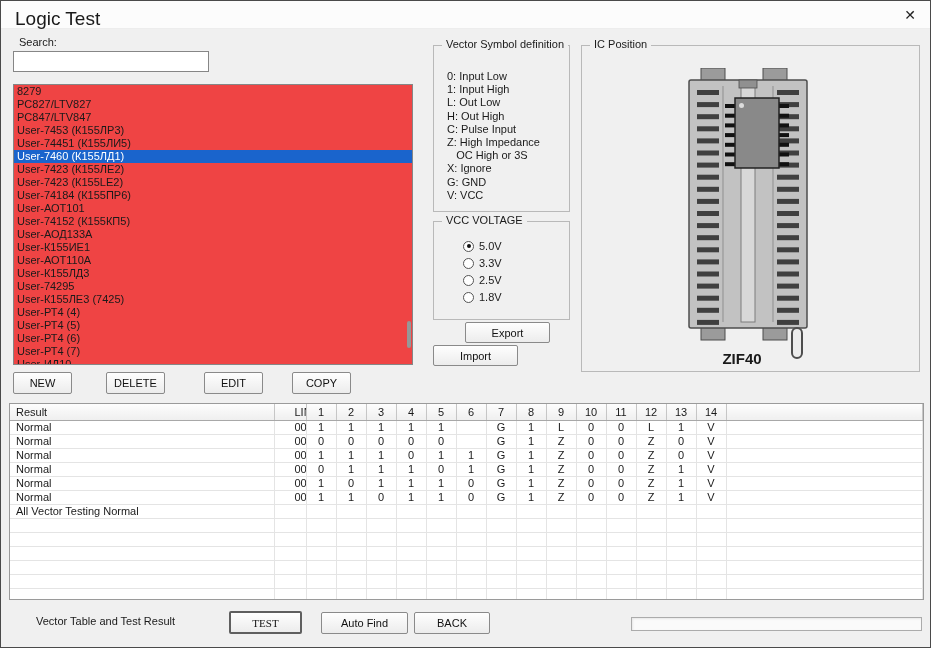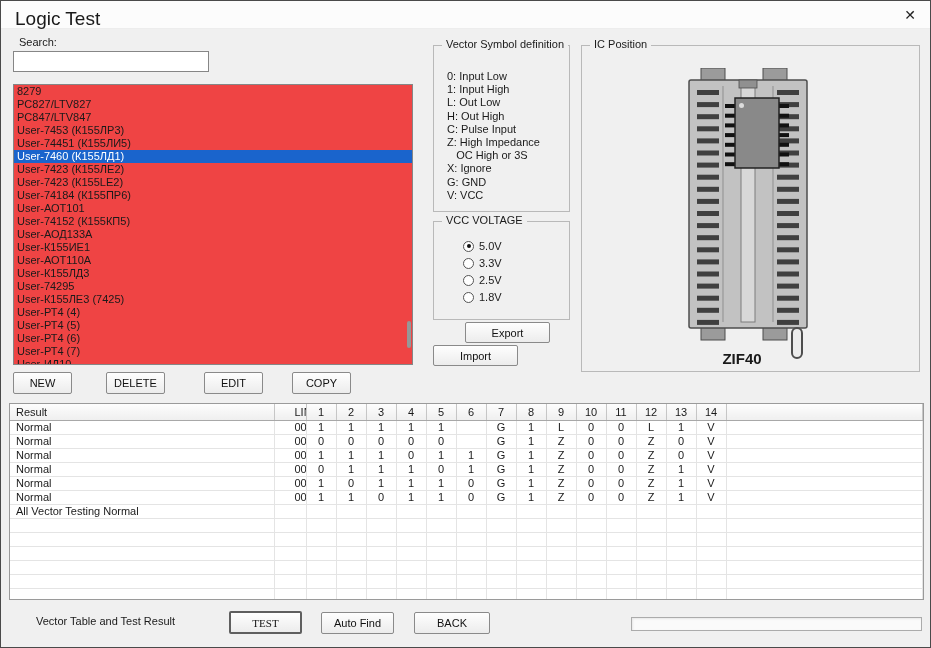--- a/index.html
+++ b/index.html
@@ -52,21 +52,21 @@
   table.rt { border-collapse:collapse; table-layout:fixed; width:913px; }
   .rt th { height:16px; font-weight:400; background:linear-gradient(#fdfdfd,#efefef); border-right:1px solid #c6c6c6; border-bottom:1px solid #a8a8a8; text-align:center; overflow:hidden; white-space:nowrap; }
   .rt td { height:14px; line-height:13px; border-right:1px solid #e4e4e4; border-bottom:1px solid #e4e4e4; text-align:center; overflow:hidden; white-space:nowrap; }
   .rt .c-result { width:264px; text-align:left; padding-left:6px; }
   .rt .c-line { width:32px;padding-left:20px; }
   .rt .c-pin { width:30px; }
   .rt .c-fill { width:auto; }
 
   #footer-status { left:18px; top:614px;margin-left:17px; }
   #btn-test { left:228px; top:610px; width:73px; height:23px;font-family:Liberation Serif, serif; }
-  #btn-autofind { left:320px; top:611px; width:73px; height:22px; }
+  #btn-autofind { left:320px; top:611px; width:87px; height:22px; }
   #btn-back { left:413px; top:611px; width:76px; height:22px; }
   .progress { position:absolute; left:630px; top:616px; width:291px; height:14px; border:1px solid #ababab; background:#fafafa; box-shadow:inset 1px 1px 2px rgba(0,0,0,.08); }
 </style>
 </head>
 <body>
 
 <div class="window">
 
   <div class="titlebar">
     <span class="title">Logic Test</span>

